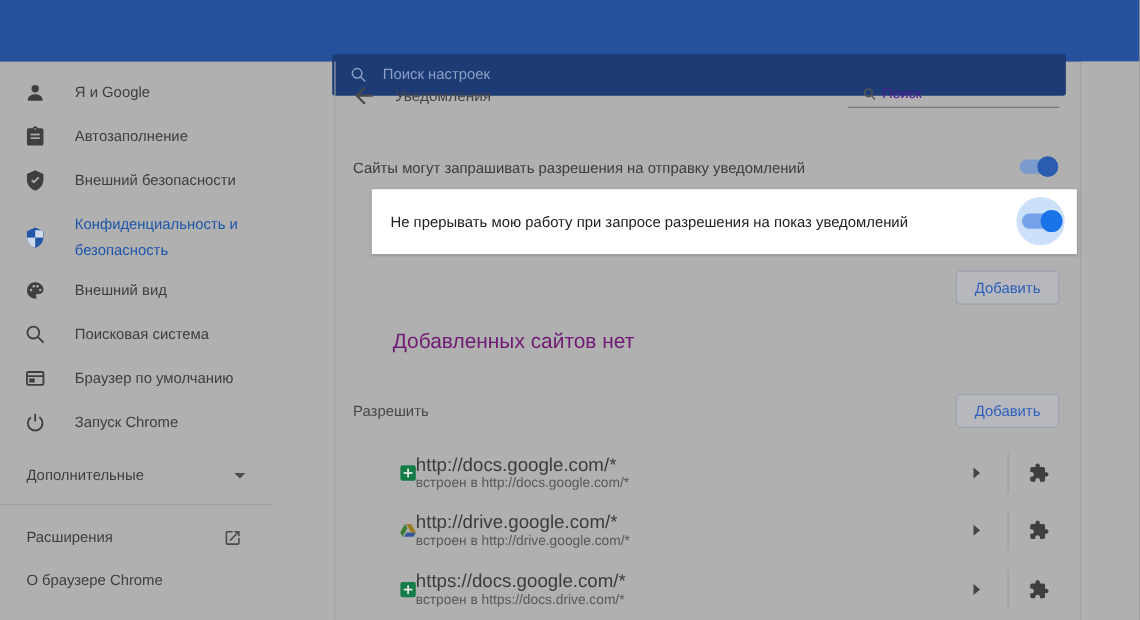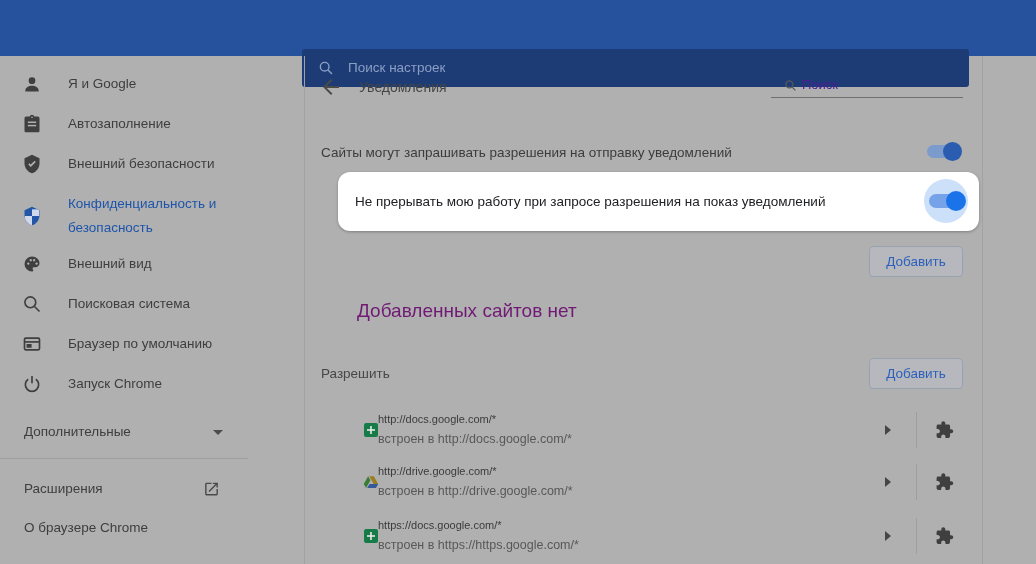--- a/index.html
+++ b/index.html
@@ -41,41 +41,41 @@
   .mini-search .ph { position:absolute; left:31px; top:0; height:22px; line-height:22px; font-size:13px; color:#4c1d95; }
   .row-label { font-size:13.5px; color:#3c3c3c; }
   .row-toggle-line { position:absolute; left:16px; top:77px; width:647px; height:38px; display:flex; align-items:center; }
   
   .toggle-dim { position:absolute; left:622px; top:89px; width:33px; height:13px;
     background:#7b9bcd; border-radius:7px; cursor:pointer; }
   .toggle-dim .thumb { position:absolute; right:-2px; top:-3px; width:19px; height:19px;
     border-radius:50%; background:#2a5cb0; }
   
   .hl-row { position:absolute; left:33px; top:116px; width:641px; height:59px;
-    background:#ffffff; border-radius:12px; box-shadow:0 1px 3px rgba(0,0,0,.28); }
+    background:#ffffff; border-radius:0; box-shadow:0 1px 3px rgba(0,0,0,.28); }
   .hl-row .row-label { position:absolute; left:17px; top:0; height:59px; display:flex; align-items:center;
     color:#202124; width:540px; }
   .toggle-on { position:absolute; left:591px; top:22px; width:34px; height:14px;
     background:#8fb0ea; border-radius:7px; cursor:pointer; }
   .toggle-on .halo { position:absolute; left:-5px; top:-15px; width:44px; height:44px;
     border-radius:50%; background:rgba(26,115,232,.22); }
   .toggle-on .thumb { position:absolute; right:-3px; top:-3px; width:20px; height:20px;
     border-radius:50%; background:#1a73e8; }
   
   .section-row { position:absolute; left:16px; width:647px; height:31px; display:flex; align-items:center; }
   .sec-label { font-size:13.5px; color:#474747; }
   .add-btn { position:absolute; left:564px; width:94px; height:31px; background:#b6b8bd;
     border:1px solid #99a2b1; border-radius:4px; color:#2d5fbb; font-size:13.5px; font-weight:500;
     font-family:"Liberation Sans", sans-serif; cursor:pointer; }
   .empty-text { position:absolute; left:52px; top:241px; width:400px; height:28px;
     display:flex; align-items:center; font-size:19px; color:#701a75; }
   
   .site-row { position:absolute; left:0; width:679px; height:52px; }
   .site-icon { position:absolute; left:58px; top:50%; transform:translateY(-50%); width:16px; height:16px; }
-  .site-url { position:absolute; left:73px; top:9px; font-size:11px; color:#3b3b3b; }
+  .site-url { position:absolute; left:73px; top:9px; font-size:17px; color:#3b3b3b; }
   .site-detail { position:absolute; left:73px; top:28px; font-size:12.5px; color:#585858; }
   .row-arrow { position:absolute; left:580px; top:50%; margin-top:-5px; width:0; height:0; cursor:pointer;
     border-top:5px solid transparent; border-bottom:5px solid transparent; border-left:6px solid #454545; }
   .row-sep { position:absolute; left:611px; top:8px; width:1px; height:36px; background:#9e9e9e; }
   .puzzle { position:absolute; left:630px; top:50%; transform:translateY(-50%); width:19px; height:19px; cursor:pointer; }
 </style>
 </head>
 <body>
 
 <div class="screen">
@@ -255,21 +255,21 @@
       </svg>
     </div>
 
     <div class="site-row" style="top:454px">
       <svg class="site-icon" viewBox="0 0 16 16">
         <rect x="1" y="1" width="14" height="14" rx="2" fill="#157c48"></rect>
         <rect x="4" y="7.2" width="8" height="1.6" fill="#e6e6e6"></rect>
         <rect x="7.2" y="4" width="1.6" height="8" fill="#e6e6e6"></rect>
       </svg>
       <div class="site-url">https://docs.google.com/*</div>
-      <div class="site-detail">встроен в https://https.google.com/*</div>
+      <div class="site-detail">встроен в https://docs.drive.com/*</div>
       <span class="row-arrow"></span>
       <span class="row-sep"></span>
       <svg class="puzzle" viewBox="0 0 24 24">
         <path d="M20.5 11H19V7c0-1.1-.9-2-2-2h-4V3.5C13 2.12 11.88 1 10.5 1S8 2.12 8 3.5V5H4c-1.1 0-2 .9-2 2v3.8h1.5c1.49 0 2.7 1.21 2.7 2.7s-1.21 2.7-2.7 2.7H2V20c0 1.1.9 2 2 2h3.8v-1.5c0-1.49 1.21-2.7 2.7-2.7 1.49 0 2.7 1.21 2.7 2.7V22H17c1.1 0 2-.9 2-2v-4h1.5c1.38 0 2.5-1.12 2.5-2.5S21.88 11 20.5 11z" fill="#3f3f3f"></path>
       </svg>
     </div>
 
   </div>
 
   <div style="position:absolute; left:984px; top:56px; width:52px; height:508px; background:#b0b0b0;"></div>

